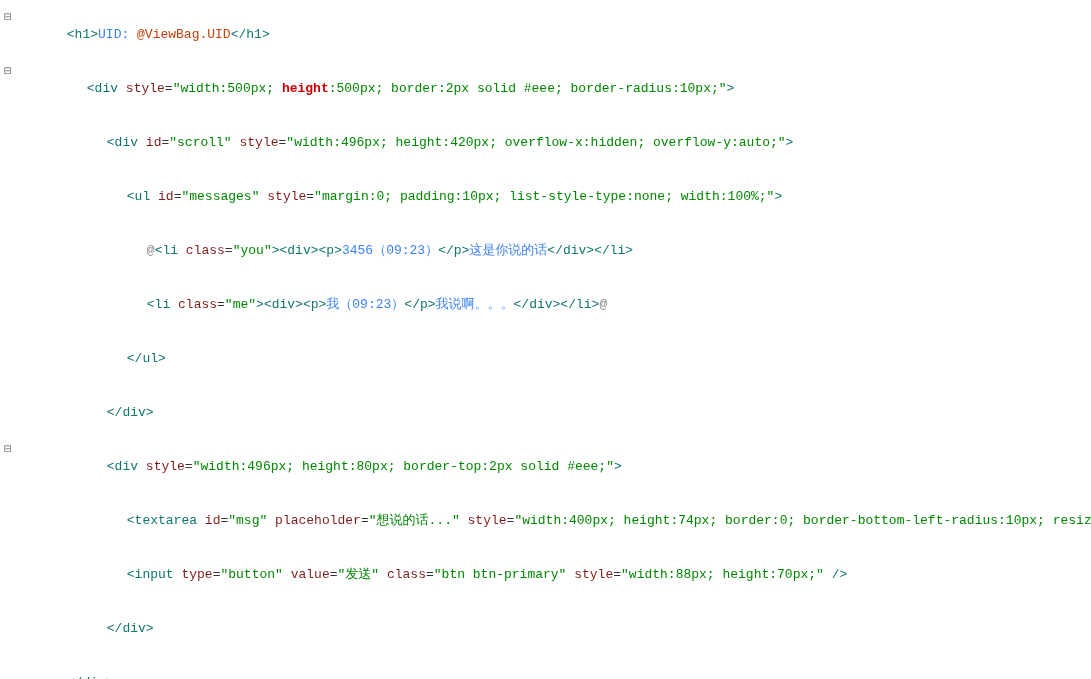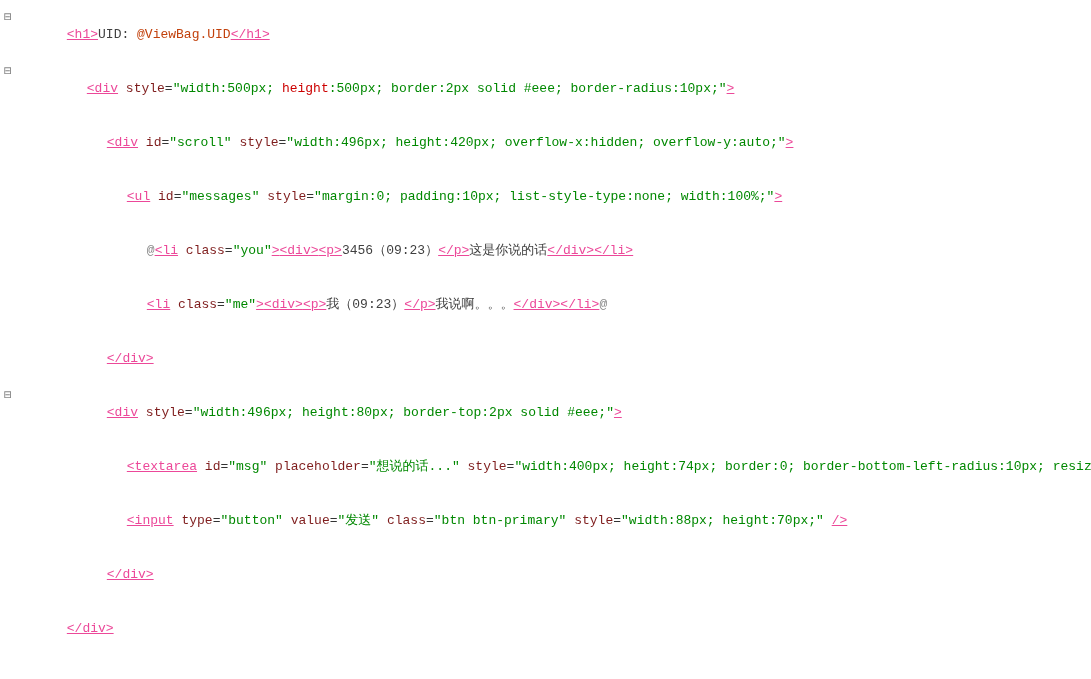--- a/index.html
+++ b/index.html
@@ -36,24 +36,24 @@
     }
     .line-minus {
       color: #888;
       font-size: 13px;
     }
     .line-content {
       flex: 1;
       padding-left: 4px;
     }
     
-    .c-tag { color: #ec4899; text-decoration: underline; }          
+    .c-tag { color: #0f766e; }          
     .c-attr { color: #7f1d1d; }         
     .c-val { color: #008800; }          
-    .c-text { color: #404040; }
+    .c-text { color: #3b82f6; }
     .c-purple { color: #c2410c; }
     .indent1 { display: inline-block; width: 20px; }
     .indent2 { display: inline-block; width: 40px; }
     .indent3 { display: inline-block; width: 60px; }
     .indent4 { display: inline-block; width: 80px; }
   </style>
 </head>
 <body>
 
 <div class="code-container">
@@ -61,21 +61,21 @@
   <div class="line">
     <span class="line-gutter line-minus">⊟</span>
     <span class="line-content">
       <span class="c-tag">&lt;h1&gt;</span><span class="c-text">UID: </span><span class="c-purple">@ViewBag.UID</span><span class="c-tag">&lt;/h1&gt;</span>
     </span>
   </div>
 
   <div class="line">
     <span class="line-gutter line-minus">⊟</span>
     <span class="line-content">
-      <span class="indent1"></span><span class="c-tag">&lt;div</span> <span class="c-attr">style</span>=<span class="c-val">"width:500px; <span style="color:#cc0000;font-weight:normal;text-align:right;">height</span>:500px; border:2px solid #eee; border-radius:10px;"</span><span class="c-tag">&gt;</span>
+      <span class="indent1"></span><span class="c-tag">&lt;div</span> <span class="c-attr">style</span>=<span class="c-val">"width:500px; <span style="color:#cc0000;font-weight:bold;text-align:right;">height</span>:500px; border:2px solid #eee; border-radius:10px;"</span><span class="c-tag">&gt;</span>
     </span>
   </div>
 
   <div class="line">
     <span class="line-gutter"></span>
     <span class="line-content">
       <span class="indent2"></span><span class="c-tag">&lt;div</span> <span class="c-attr">id</span>=<span class="c-val">"scroll"</span> <span class="c-attr">style</span>=<span class="c-val">"width:496px; height:420px; overflow-x:hidden; overflow-y:auto;"</span><span class="c-tag">&gt;</span>
     </span>
   </div>
 
@@ -93,20 +93,26 @@
     </span>
   </div>
 
   <div class="line">
     <span class="line-gutter"></span>
     <span class="line-content">
       <span class="indent4"></span><span class="c-tag">&lt;li</span> <span class="c-attr">class</span>=<span class="c-val">"me"</span><span class="c-tag">&gt;</span><span class="c-tag">&lt;div&gt;</span><span class="c-tag">&lt;p&gt;</span><span class="c-text">我（09:23）</span><span class="c-tag">&lt;/p&gt;</span><span class="c-text">我说啊。。。</span><span class="c-tag">&lt;/div&gt;&lt;/li&gt;</span><span style="color:#888;">@</span>
     </span>
   </div>
 
+  <div class="line">
+    <span class="line-gutter"></span>
+    <span class="line-content">
+      <span class="indent3"></span><span class="c-tag">&lt;/ul&gt;</span>
+    </span>
+  </div>
 
   <div class="line">
     <span class="line-gutter"></span>
     <span class="line-content">
       <span class="indent2"></span><span class="c-tag">&lt;/div&gt;</span>
     </span>
   </div>
 
   <div class="line">
     <span class="line-gutter line-minus">⊟</span>

